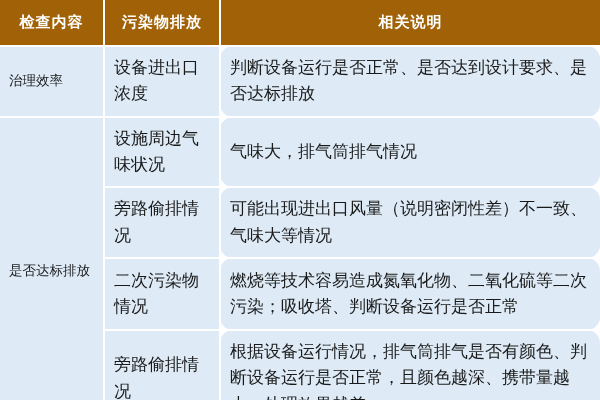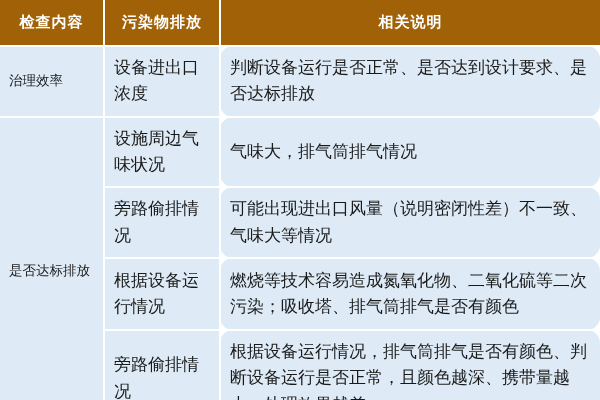--- a/index.html
+++ b/index.html
@@ -101,22 +101,22 @@
       <tr class="r2">
         <td class="cat" rowspan="4">是否达标排放</td>
         <td class="point">设施周边气味状况</td>
         <td class="desc">气味大，排气筒排气情况</td>
       </tr>
       <tr class="r3">
         <td class="point">旁路偷排情况</td>
         <td class="desc">可能出现进出口风量（说明密闭性差）不一致、气味大等情况</td>
       </tr>
       <tr class="r4">
-        <td class="point">根据设备运行情况</td>
-        <td class="desc">燃烧等技术容易造成氮氧化物、二氧化硫等二次污染；吸收塔、排气筒排气是否有颜色</td>
+        <td class="point">二次污染物情况</td>
+        <td class="desc">燃烧等技术容易造成氮氧化物、二氧化硫等二次污染；吸收塔、判断设备运行是否正常</td>
       </tr>
       <tr class="r5">
         <td class="point">旁路偷排情况</td>
         <td class="desc">根据设备运行情况，排气筒排气是否有颜色、判断设备运行是否正常，且颜色越深、携带量越大，处理效果越差</td>
       </tr>
     </tbody>
   </table>
 </div>
 
 </body></html>

